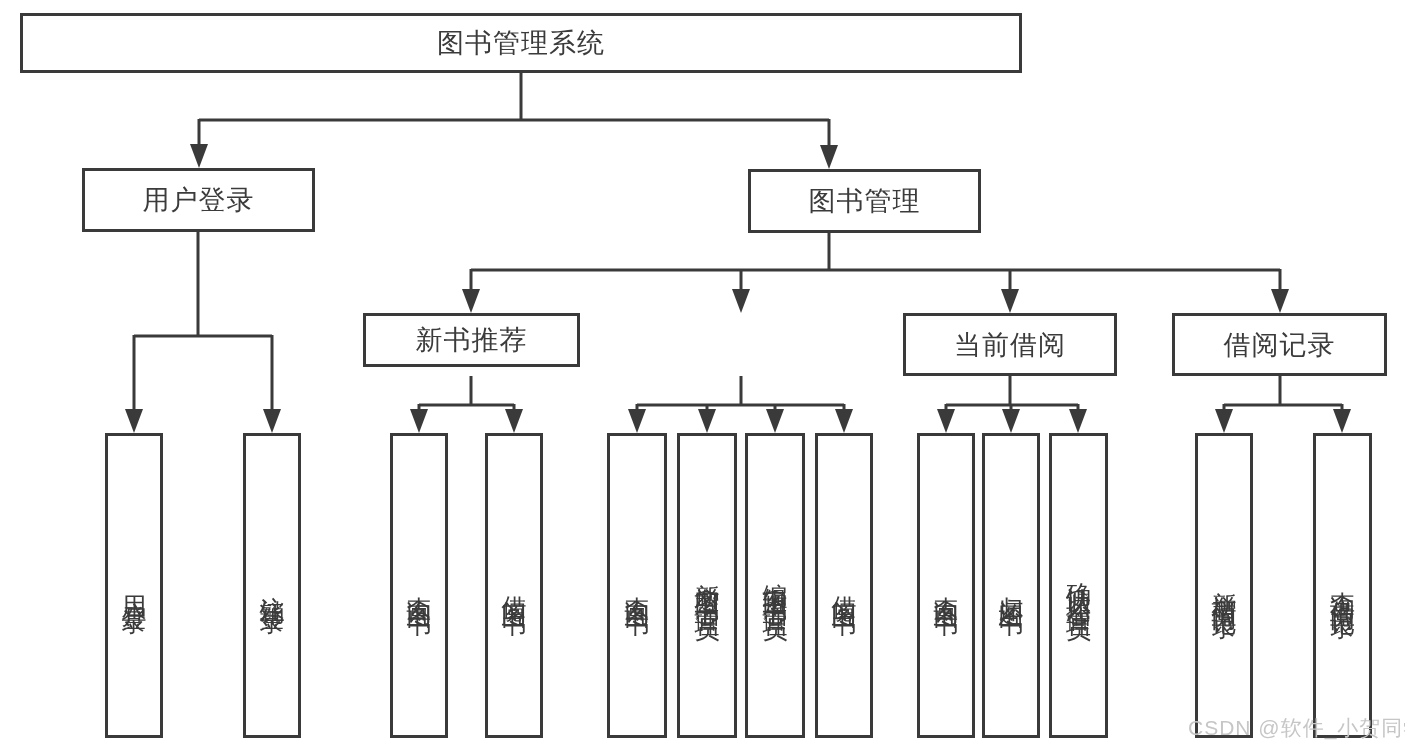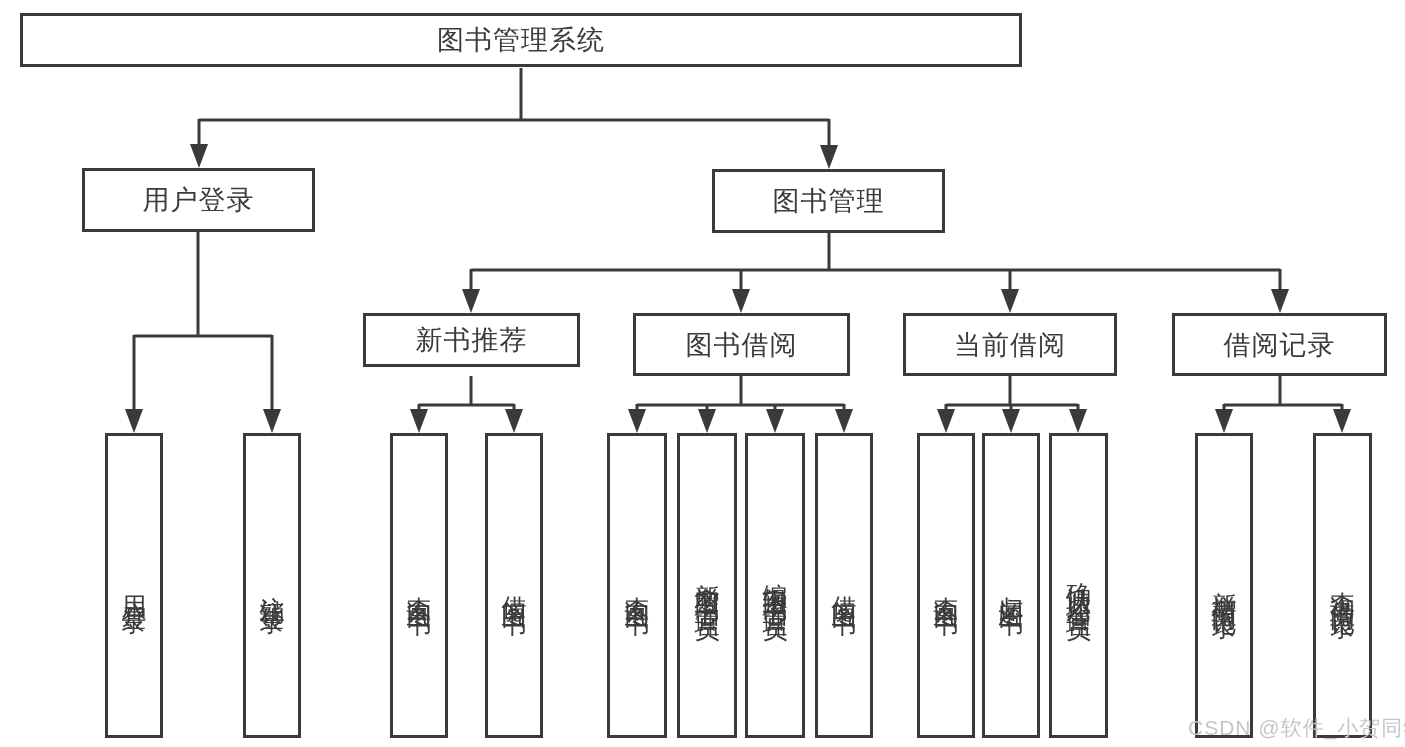--- a/index.html
+++ b/index.html
@@ -70,36 +70,33 @@
       <polygon points="766,409 784,409 775,433"></polygon>
       <polygon points="835,409 853,409 844,433"></polygon>
       <polygon points="937,409 955,409 946,433"></polygon>
       <polygon points="1002,409 1020,409 1011,433"></polygon>
       <polygon points="1069,409 1087,409 1078,433"></polygon>
       <polygon points="1215,409 1233,409 1224,433"></polygon>
       <polygon points="1333,409 1351,409 1342,433"></polygon>
     </g>
   </svg>
 
-  <div class="node h" style="left:20px;top:13px;width:1002px;height:54px">
+  <div class="node h" style="left:20px;top:13px;width:1002px;height:60px">
     <span>图书管理系统</span>
   </div>
 
   <div class="node h" style="left:82px;top:168px;width:233px;height:64px">
     <span>用户登录</span>
   </div>
-  <div class="node h" style="left:712px;top:169px;width:233px;height:64px">
+  <div class="node h" style="left:748px;top:169px;width:233px;height:64px">
     <span>图书管理</span>
   </div>
 
   <div class="node h" style="left:363px;top:313px;width:217px;height:54px">
     <span>新书推荐</span>
-  </div>
-  <div class="node h" style="left:633px;top:313px;width:217px;height:63px">
-    <span>图书借阅</span>
   </div>
   <div class="node h" style="left:903px;top:313px;width:214px;height:63px">
     <span>当前借阅</span>
   </div>
   <div class="node h" style="left:1172px;top:313px;width:215px;height:63px">
     <span>借阅记录</span>
   </div>
 
   <div class="node v" style="left:105px;top:433px;width:58px;height:305px">
     <span class="vt">用户登录</span>

